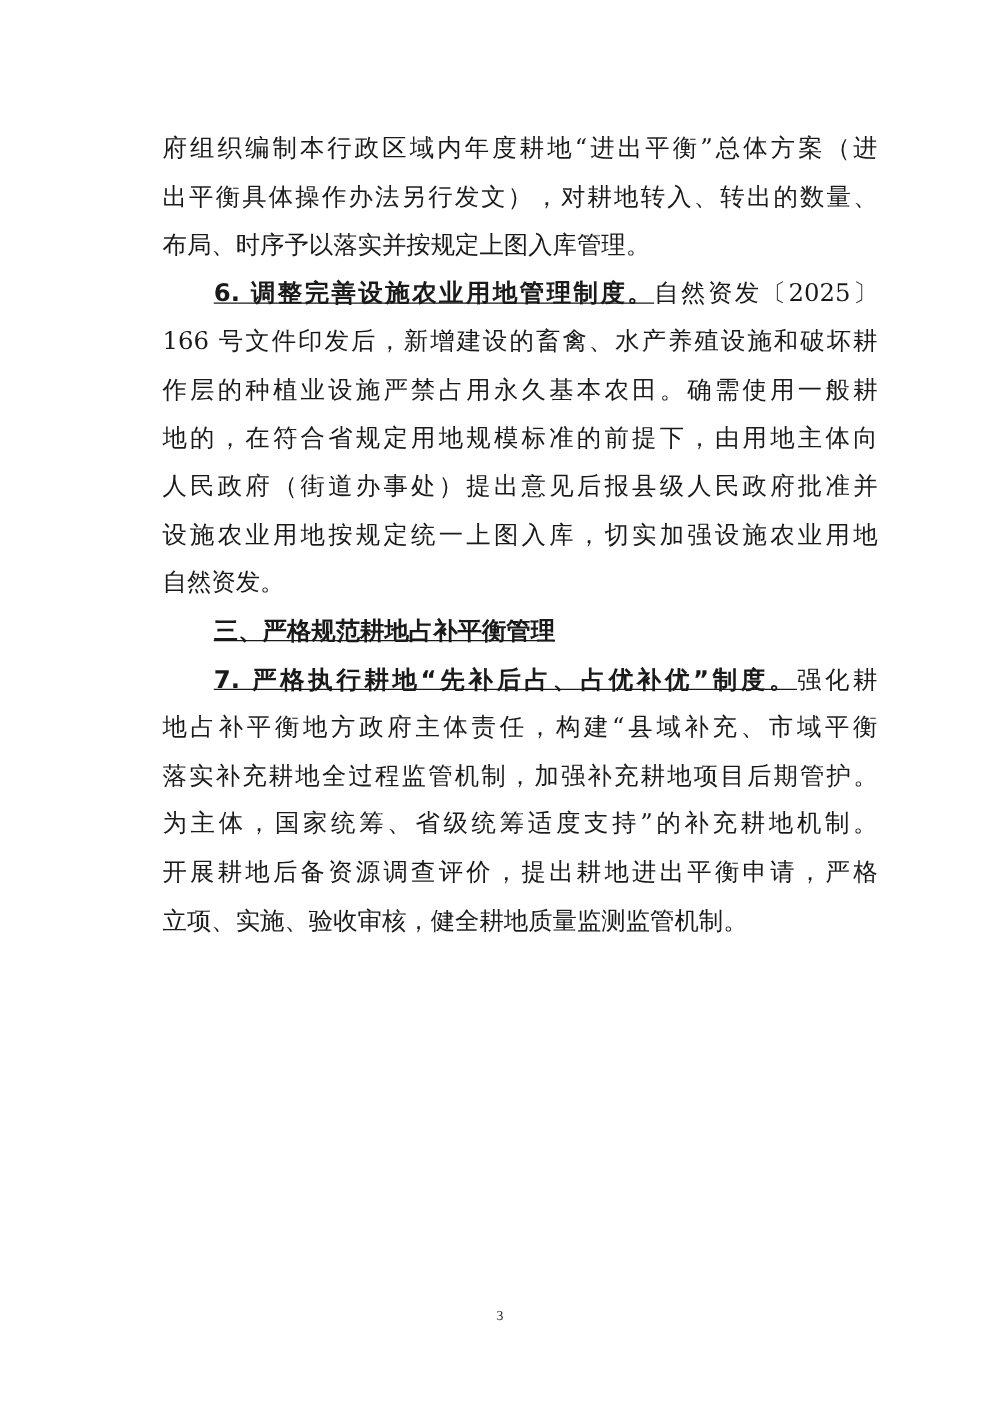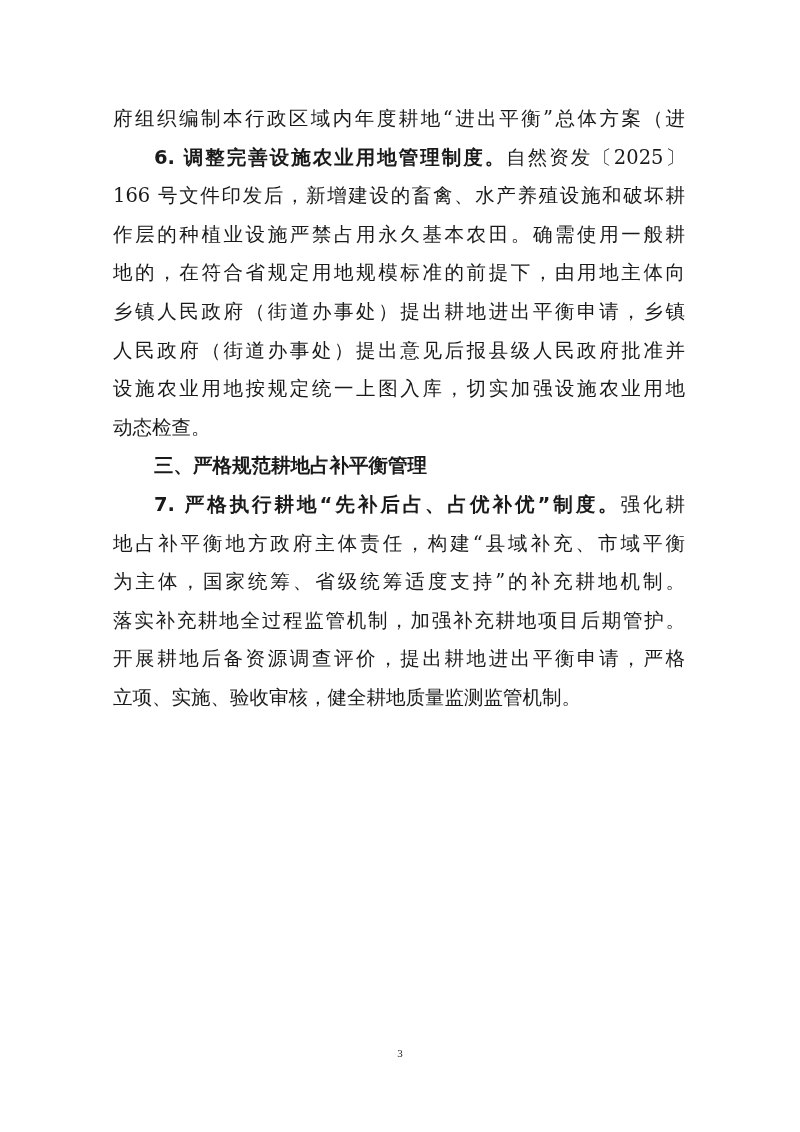--- a/index.html
+++ b/index.html
@@ -1,49 +1,50 @@
 <!DOCTYPE html>
 <html><head>
 <meta charset="utf-8">
 <style>
   html, body { margin: 0; padding: 0; background: #ffffff; }
   body { width: 800px; height: 1132px; position: relative; overflow: hidden;
          font-family: "DejaVu Serif", "Liberation Serif", serif; color: #1a1a1a; }
-  .page { position: absolute; left: 113px; top: 100px; width: 572px; }
+  .page { position: absolute; left: 130px; top: 100px; width: 572px; }
   .line { height: 38.6px; line-height: 38.6px; font-size: 19.5px; white-space: nowrap;
           text-align: justify; text-align-last: justify; letter-spacing: 0px; }
   .indent { padding-left: 41px; }
   .last { text-align-last: left; }
-  .bold { font-weight: bold; font-family: "DejaVu Sans", "Liberation Sans", sans-serif; }
-  .heading { font-family: "DejaVu Sans", "Liberation Sans", sans-serif; font-weight: 600; text-align-last: left; }
+  .bold { font-weight: bold; font-family: "DejaVu Sans", "Liberation Sans", sans-serif; text-decoration: underline; }
+  .heading { font-family: "DejaVu Sans", "Liberation Sans", sans-serif; font-weight: 600; text-align-last: left; text-decoration: underline; }
   .page-number { position: absolute; left: 0; width: 800px; top: 1047px; text-align: center;
                  font-size: 11px; font-family: "Liberation Serif", serif; color: #222; }
 </style>
 </head>
 <body>
 
 <div class="page">
   <div class="line">府组织编制本行政区域内年度耕地“进出平衡”总体方案（进</div>
+  <div class="line">出平衡具体操作办法另行发文），对耕地转入、转出的数量、</div>
+  <div class="line last">布局、时序予以落实并按规定上图入库管理。</div>
 
   <div class="line indent">
     <span class="bold">6. 调整完善设施农业用地管理制度。</span><span>自然资发〔2025〕</span>
   </div>
   <div class="line">166 号文件印发后，新增建设的畜禽、水产养殖设施和破坏耕</div>
   <div class="line">作层的种植业设施严禁占用永久基本农田。确需使用一般耕</div>
   <div class="line">地的，在符合省规定用地规模标准的前提下，由用地主体向</div>
-  <div class="line">乡镇人民政府（街道办事处）提出耕地进出平衡申请，乡镇</div>
   <div class="line">人民政府（街道办事处）提出意见后报县级人民政府批准并</div>
   <div class="line">设施农业用地按规定统一上图入库，切实加强设施农业用地</div>
-  <div class="line last">动态检查。</div>
+  <div class="line last">自然资发。</div>
 
   <div class="line indent heading">三、严格规范耕地占补平衡管理</div>
 
   <div class="line indent">
     <span class="bold">7. 严格执行耕地“先补后占、占优补优”制度。</span><span>强化耕</span>
   </div>
   <div class="line">地占补平衡地方政府主体责任，构建“县域补充、市域平衡</div>
+  <div class="line">落实补充耕地全过程监管机制，加强补充耕地项目后期管护。</div>
   <div class="line">为主体，国家统筹、省级统筹适度支持”的补充耕地机制。</div>
-  <div class="line">落实补充耕地全过程监管机制，加强补充耕地项目后期管护。</div>
   <div class="line">开展耕地后备资源调查评价，提出耕地进出平衡申请，严格</div>
   <div class="line last">立项、实施、验收审核，健全耕地质量监测监管机制。</div>
 </div>
 
 <div class="page-number">3</div>
 
 </body></html>

